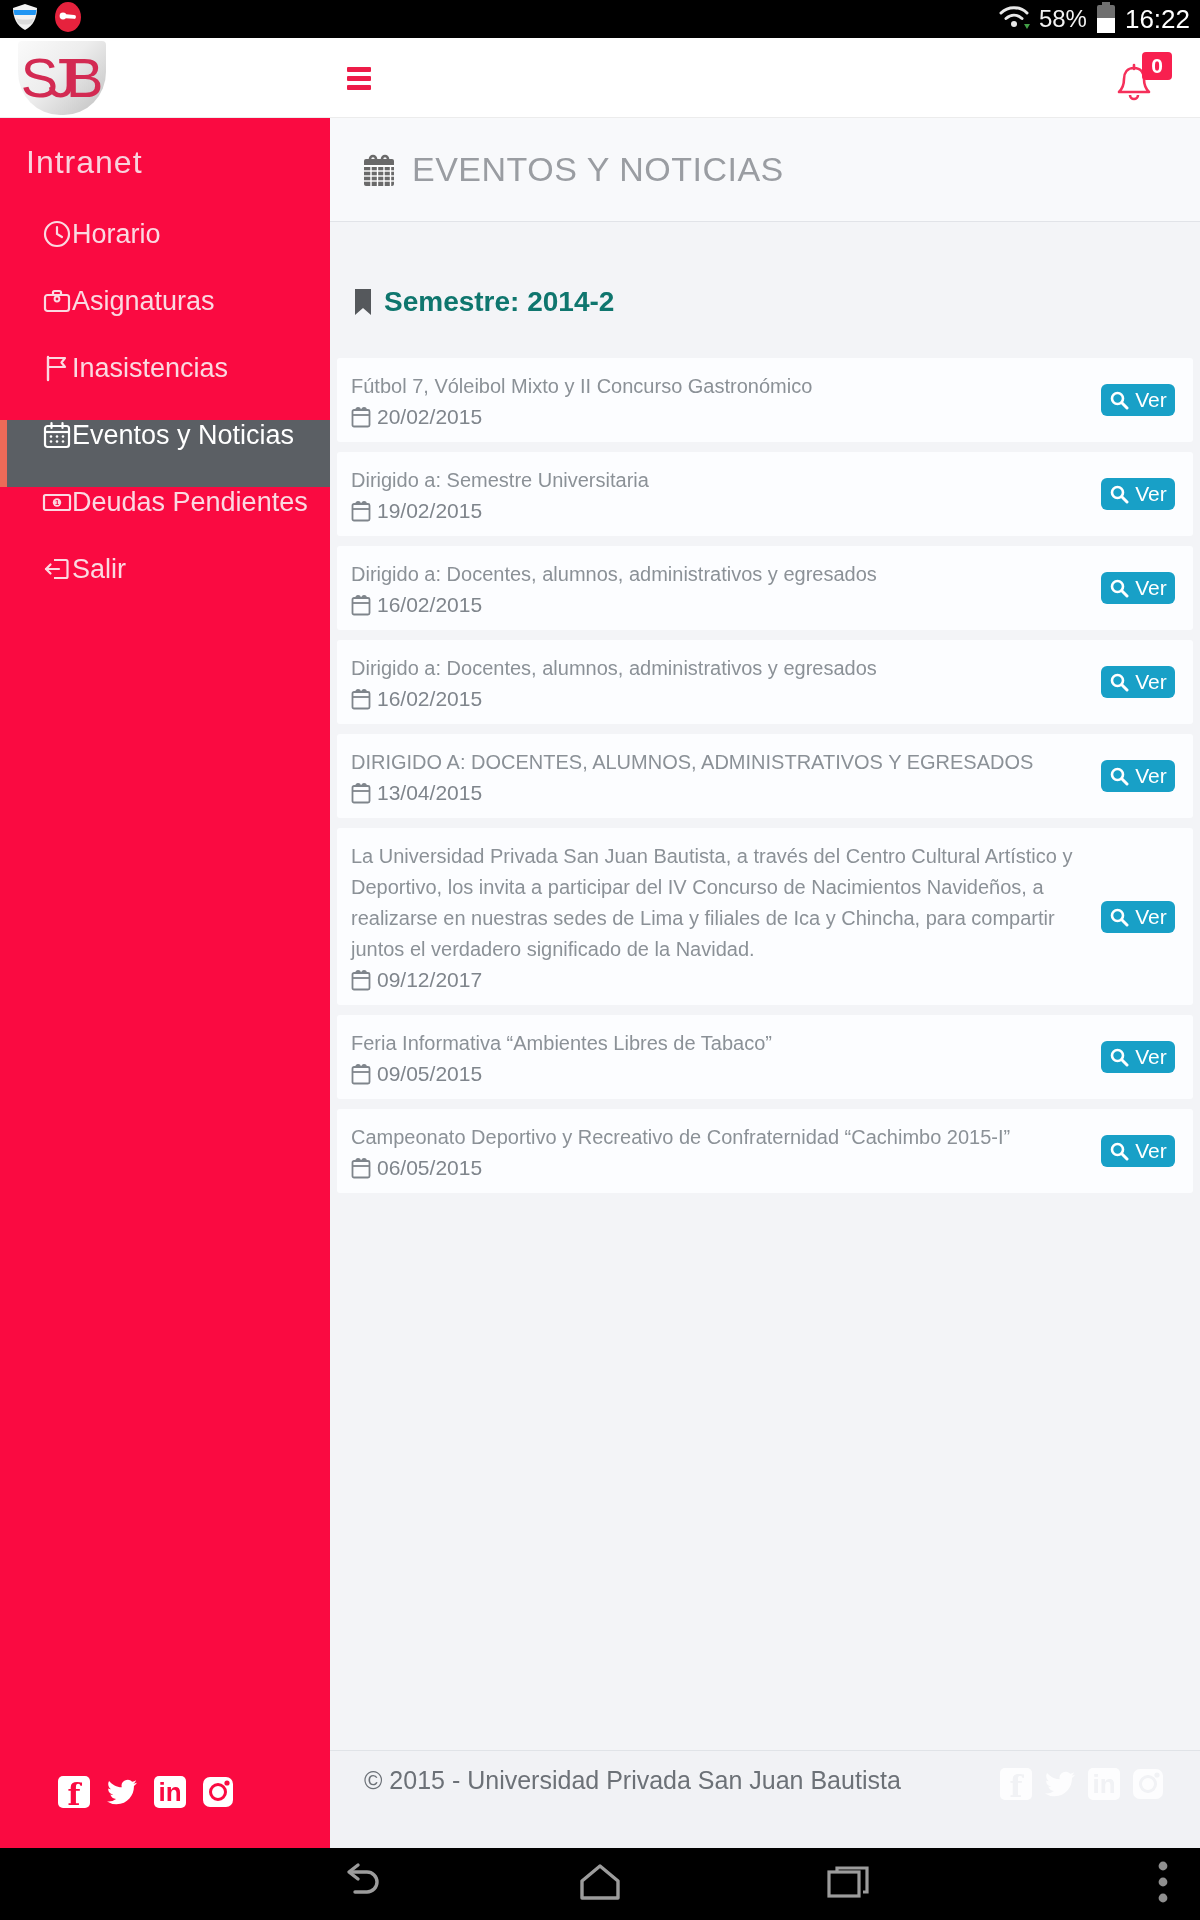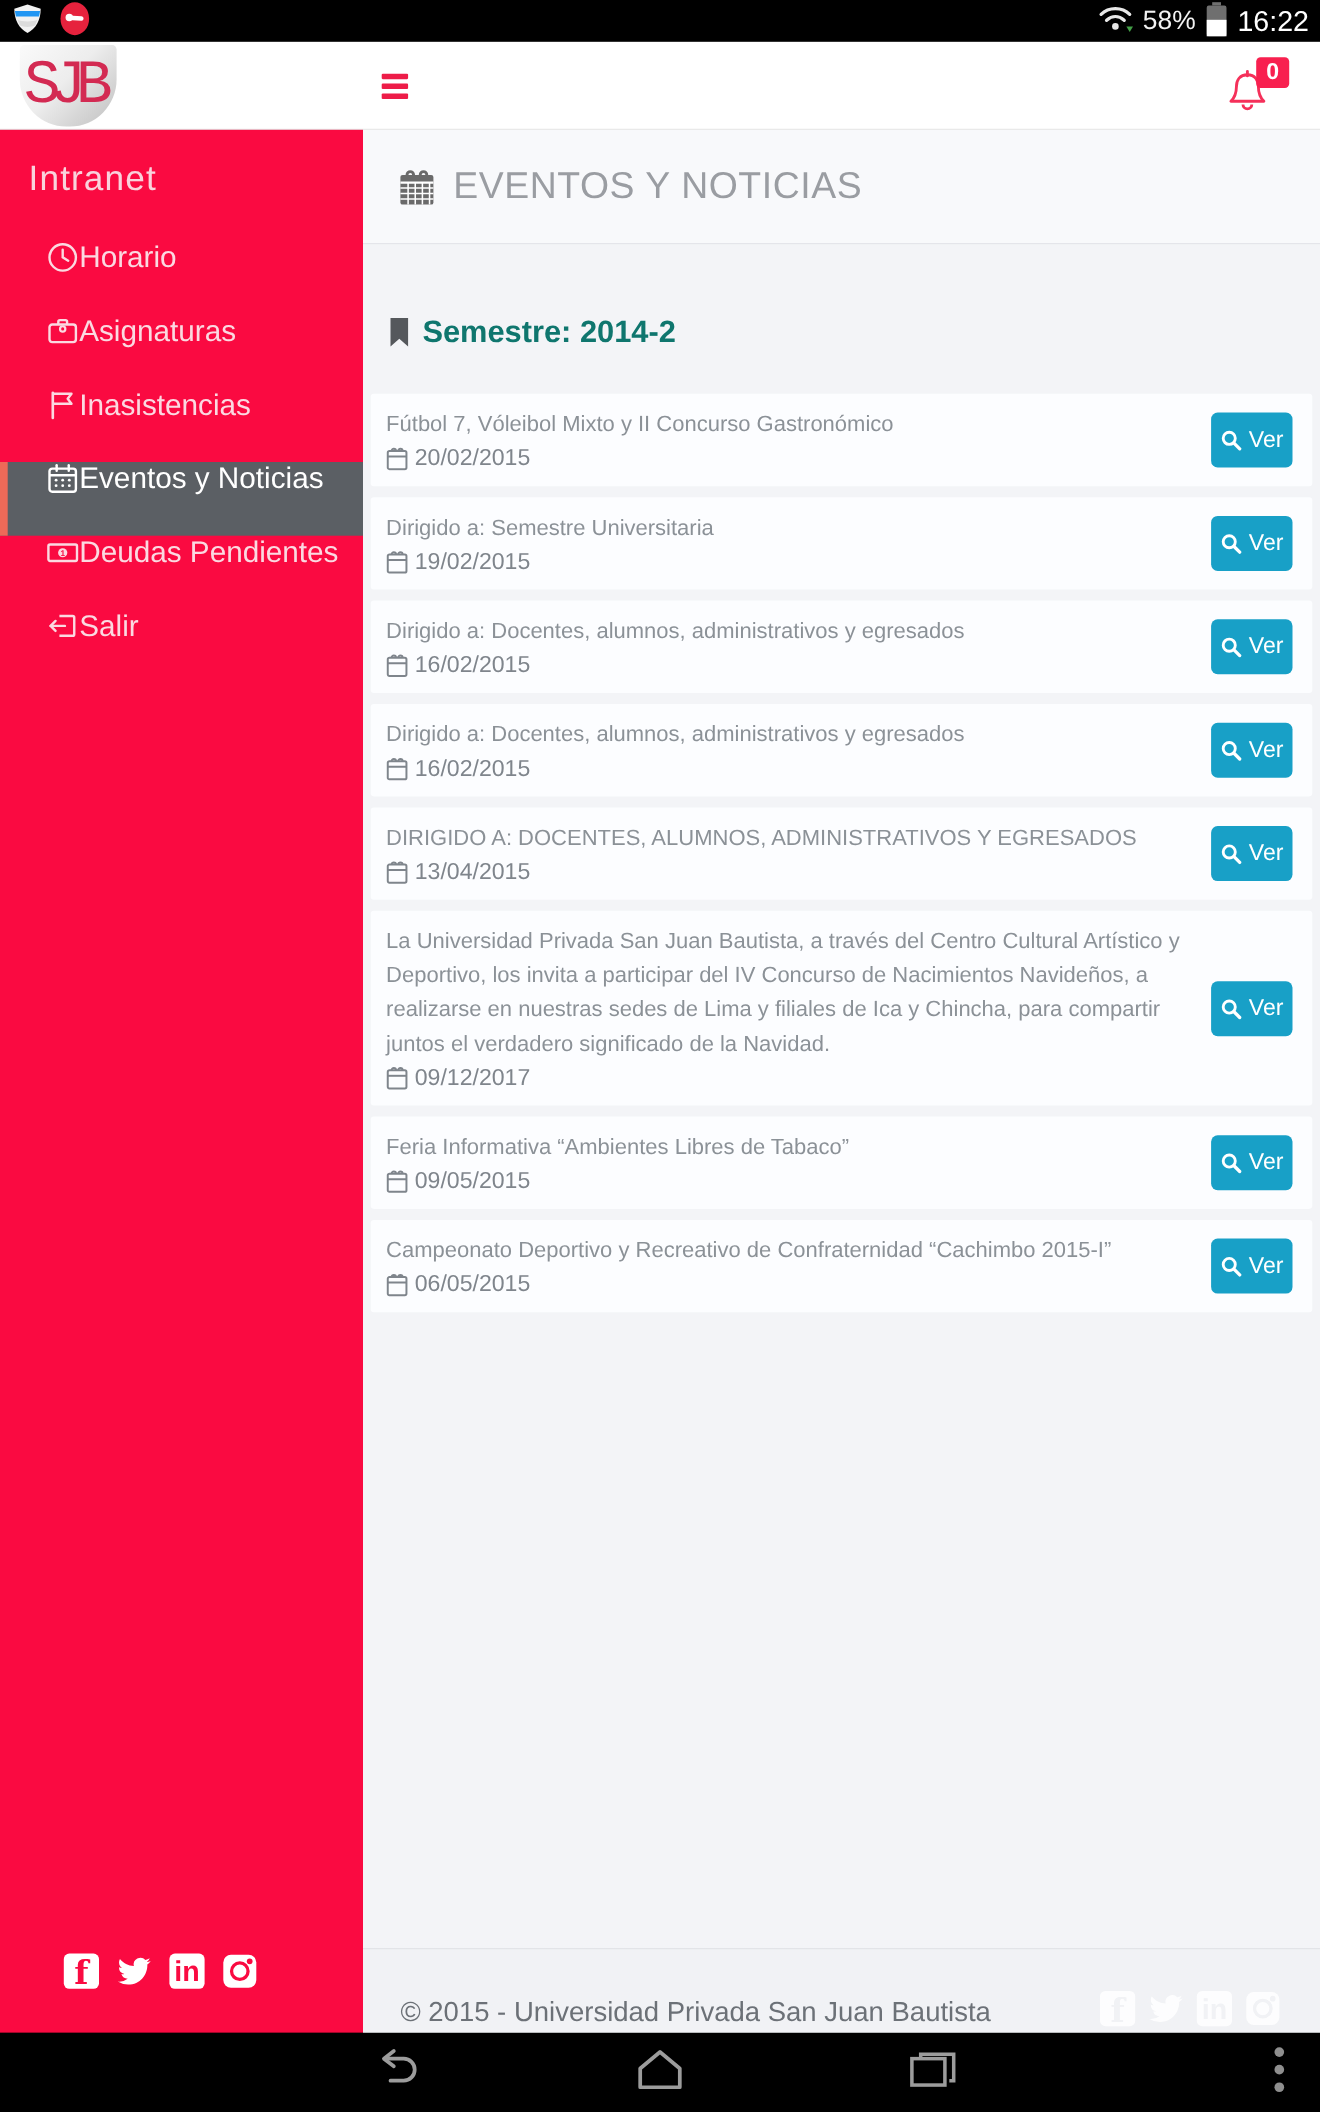--- a/index.html
+++ b/index.html
@@ -16,21 +16,21 @@
   .battery { position:relative; width:18px; height:28px; background:#6f6f6f; border-radius:2px; margin:0 2px; }
   .battery:before { content:""; position:absolute; top:-3px; left:5px; width:8px; height:3px; background:#6f6f6f; }
   .battery .fill { position:absolute; bottom:0; left:0; width:100%; height:55%; background:#fff; }
 
   
   .app-header { height:80px; background:#fff; border-bottom:1px solid #ececec; display:flex; align-items:center; position:relative; flex:0 0 auto; }
   .logo { position:absolute; left:18px; top:3px; width:88px; height:74px;
           background:linear-gradient(135deg,#fafafa 0%,#ededed 45%,#bfbfbf 100%);
           border-radius:4px 4px 48% 48% / 4px 4px 58% 58%;
           display:flex; align-items:center; justify-content:center; overflow:hidden; }
-  .logo span { font-family:Liberation Mono, monospace; font-size:56px; color:#d32a52; letter-spacing:-10px; margin-right:10px; line-height:1; }
+  .logo span { font-family:Liberation Sans, sans-serif; font-size:56px; color:#d32a52; letter-spacing:-10px; margin-right:10px; line-height:1; }
   .hamburger { position:absolute; left:347px; top:24px; width:24px; height:32px; display:flex; flex-direction:column; justify-content:center; gap:4px; cursor:pointer; }
   .hamburger i { display:block; height:5px; background:#ed1c48; border-radius:1px; }
   .bell-wrap { position:absolute; right:28px; top:14px; width:58px; height:56px; }
   .badge { position:absolute; right:0; top:0; min-width:30px; height:28px; background:#f8204f; border-radius:4px; color:#fff; font-size:21px; font-weight:bold; display:flex; align-items:center; justify-content:center; padding:0 6px; }
 
   
   .body-row { flex:1 1 auto; display:flex; min-height:0; }
 
   
   .sidebar { width:330px; background:#fa0a41; position:relative; flex:0 0 auto; }
@@ -53,23 +53,23 @@
   .page-heading { height:104px; background:#f8f9fb; border-bottom:1px solid #e1e3e8; display:flex; align-items:center; gap:14px; padding-left:30px; flex:0 0 auto; }
   .page-heading h1 { font-size:34px; font-weight:400; color:#9a9da2; letter-spacing:0.5px; }
   .content-scroll { flex:1 1 auto; overflow:hidden; }
   .semester { display:flex; align-items:center; gap:10px; margin:64px 0 0 22px; }
   .semester h2 { font-size:28px; color:#0f766e; font-weight:bold; }
   .events { margin:40px 7px 0 7px; }
   .event-row { background:#fcfdff; border-radius:3px; padding:13px 18px 13px 14px; margin-bottom:10px; display:flex; align-items:center; }
   .event-text { flex:1 1 auto; padding-right:24px; }
   .event-title { font-size:20px; color:#8b9197; line-height:1.55; }
   .event-date { display:flex; align-items:center; gap:6px; margin-top:3px; font-size:21px; color:#7f858c; }
-  .ver-btn { flex:0 0 auto; width:74px; height:50px; background:#18a0c7; border:none; border-radius:6px; color:#fff; font-size:21px; font-family:"Liberation Sans", sans-serif; display:flex; align-items:center; justify-content:center; gap:6px; cursor:pointer; }
-
-  .content-footer { flex:0 0 auto; height:77px; border-top:1px solid #e0e3e7; background:#f1f2f5; display:flex; align-items:flex-end; justify-content:space-between; padding:4px 34px; }
+  .ver-btn { flex:0 0 auto; width:74px; height:32px; background:#18a0c7; border:none; border-radius:6px; color:#fff; font-size:21px; font-family:"Liberation Sans", sans-serif; display:flex; align-items:center; justify-content:center; gap:6px; cursor:pointer; }
+
+  .content-footer { flex:0 0 auto; height:98px; border-top:1px solid #e0e3e7; background:#f1f2f5; display:flex; align-items:flex-start; justify-content:space-between; padding:15px 34px; }
   .content-footer .copyright { font-size:25px; color:#6c7177; }
   .content-footer .social { --hole:#f1f2f5; opacity:0.9; }
   .footer-social { display:flex; gap:8px; }
 
   
   .nav-bar { height:72px; background:#000; position:relative; flex:0 0 auto; }
   .nav-ico { position:absolute; top:50%; transform:translate(-50%,-50%); cursor:pointer; }
   .nav-back { left:360px; } .nav-home { left:600px; } .nav-recents { left:848px; } .nav-menu { left:1163px; }
 </style>
 </head>

